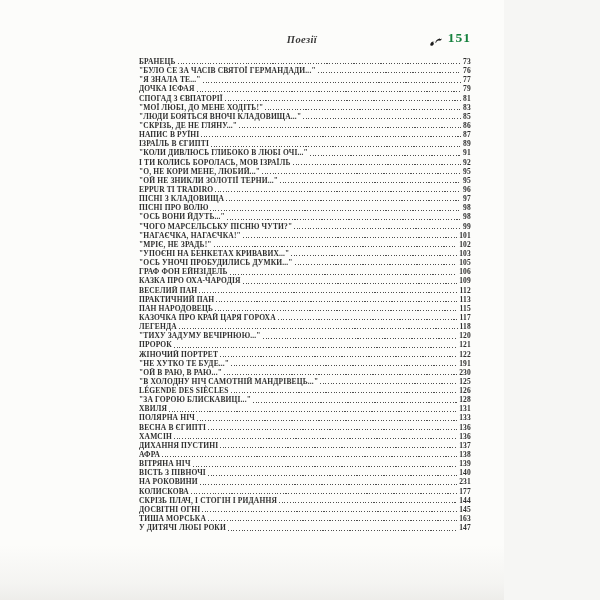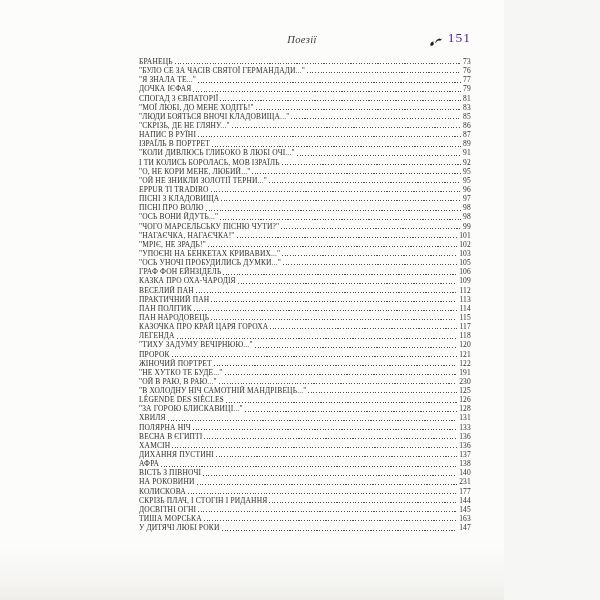--- a/index.html
+++ b/index.html
@@ -7,20 +7,21 @@
     width: 600px; height: 600px;
     background: #f6f6f4;
     font-family: "Liberation Serif", serif;
     overflow: hidden;
   }
   .sheet {
     position: relative;
     width: 504px; height: 600px;
     background: #fcfcfa;
     color: #2b2b2b;
+    font-weight: bold;
   }
   .bottom-shade {
     position: absolute; left: 0; right: 0; bottom: 0; height: 55px;
     background: linear-gradient(to bottom, rgba(120,115,105,0) 0%, rgba(120,115,105,0.06) 70%, rgba(120,115,105,0.11) 100%);
     pointer-events: none;
   }
   .running-header {
     position: absolute;
     top: 30px; left: 133px; width: 338px; height: 18px;
   }
@@ -33,21 +34,21 @@
     color: #3a3a3a;
   }
   .pageno-wrap {
     position: absolute; right: 0; top: 0;
     display: flex; align-items: center; gap: 5px;
   }
   .fleuron { display: inline-block; width: 14px; height: 10px; }
   .pageno {
     font-size: 13.5px;
     letter-spacing: 1px;
-    color: #4c1d95;
+    color: #15803d;
   }
   .toc {
     position: absolute;
     top: 57px; left: 133px; width: 338px;
   }
   .row {
     display: flex;
     align-items: baseline;
     height: 9.15px;
     font-size: 7.5px;
@@ -129,21 +130,21 @@
         <span class="t">"СКРІЗЬ, ДЕ НЕ ГЛЯНУ..."</span>
         <span class="leader"></span>
         <span class="p">86</span>
       </div>
       <div class="row">
         <span class="t">НАПИС В РУЇНІ</span>
         <span class="leader"></span>
         <span class="p">87</span>
       </div>
       <div class="row">
-        <span class="t">ІЗРАЇЛЬ В ПОРТРЕТ</span>
+        <span class="t">ІЗРАЇЛЬ В ЄГИПТІ</span>
         <span class="leader"></span>
         <span class="p">89</span>
       </div>
       <div class="row">
         <span class="t">"КОЛИ ДИВЛЮСЬ ГЛИБОКО В ЛЮБІ ОЧІ..."</span>
         <span class="leader"></span>
         <span class="p">91</span>
       </div>
       <div class="row">
         <span class="t">І ТИ КОЛИСЬ БОРОЛАСЬ, МОВ ІЗРАЇЛЬ</span>
@@ -219,25 +220,20 @@
         <span class="t">ВЕСЕЛИЙ ПАН</span>
         <span class="leader"></span>
         <span class="p">112</span>
       </div>
       <div class="row">
         <span class="t">ПРАКТИЧНИЙ ПАН</span>
         <span class="leader"></span>
         <span class="p">113</span>
       </div>
       <div class="row">
-        <span class="t">ПАН ПОЛІТИК</span>
-        <span class="leader"></span>
-        <span class="p">114</span>
-      </div>
-      <div class="row">
         <span class="t">ПАН НАРОДОВЕЦЬ</span>
         <span class="leader"></span>
         <span class="p">115</span>
       </div>
       <div class="row">
         <span class="t">КАЗОЧКА ПРО КРАЙ ЦАРЯ ГОРОХА</span>
         <span class="leader"></span>
         <span class="p">117</span>
       </div>
       <div class="row">
@@ -307,20 +303,25 @@
       </div>
       <div class="row">
         <span class="t">ДИХАННЯ ПУСТИНІ</span>
         <span class="leader"></span>
         <span class="p">137</span>
       </div>
       <div class="row">
         <span class="t">АФРА</span>
         <span class="leader"></span>
         <span class="p">138</span>
+      </div>
+      <div class="row">
+        <span class="t">ВІТРЯНА НІЧ</span>
+        <span class="leader"></span>
+        <span class="p">139</span>
       </div>
       <div class="row">
         <span class="t">ВІСТЬ З ПІВНОЧІ</span>
         <span class="leader"></span>
         <span class="p">140</span>
       </div>
       <div class="row">
         <span class="t">НА РОКОВИНИ</span>
         <span class="leader"></span>
         <span class="p">231</span>

